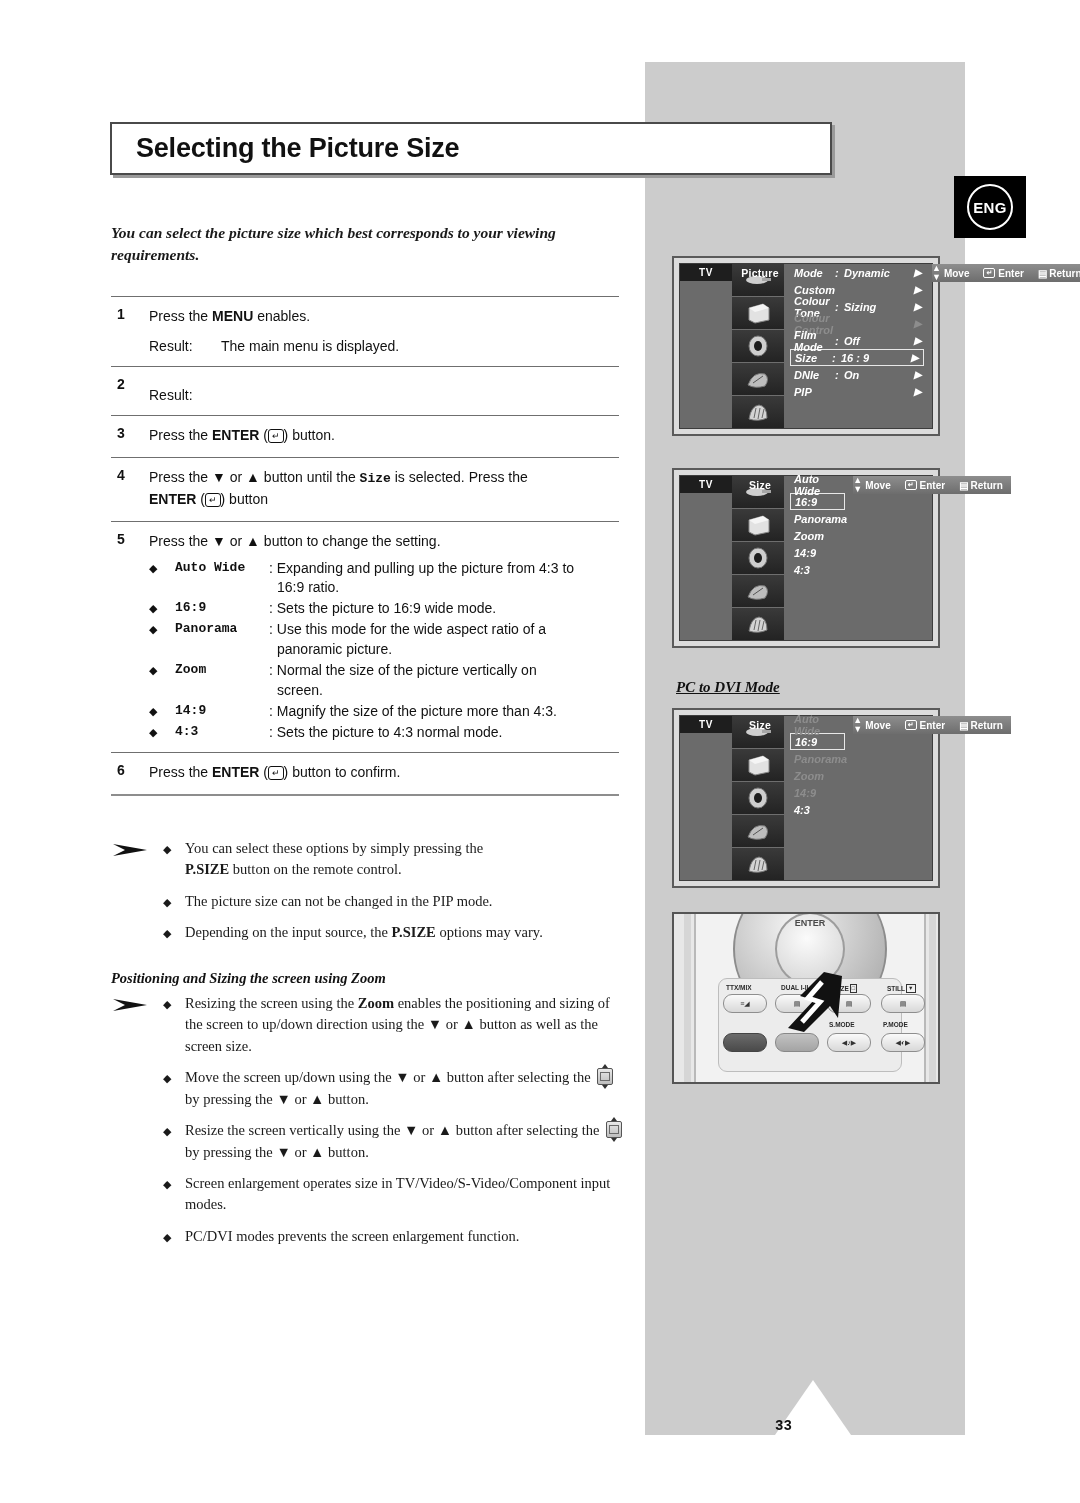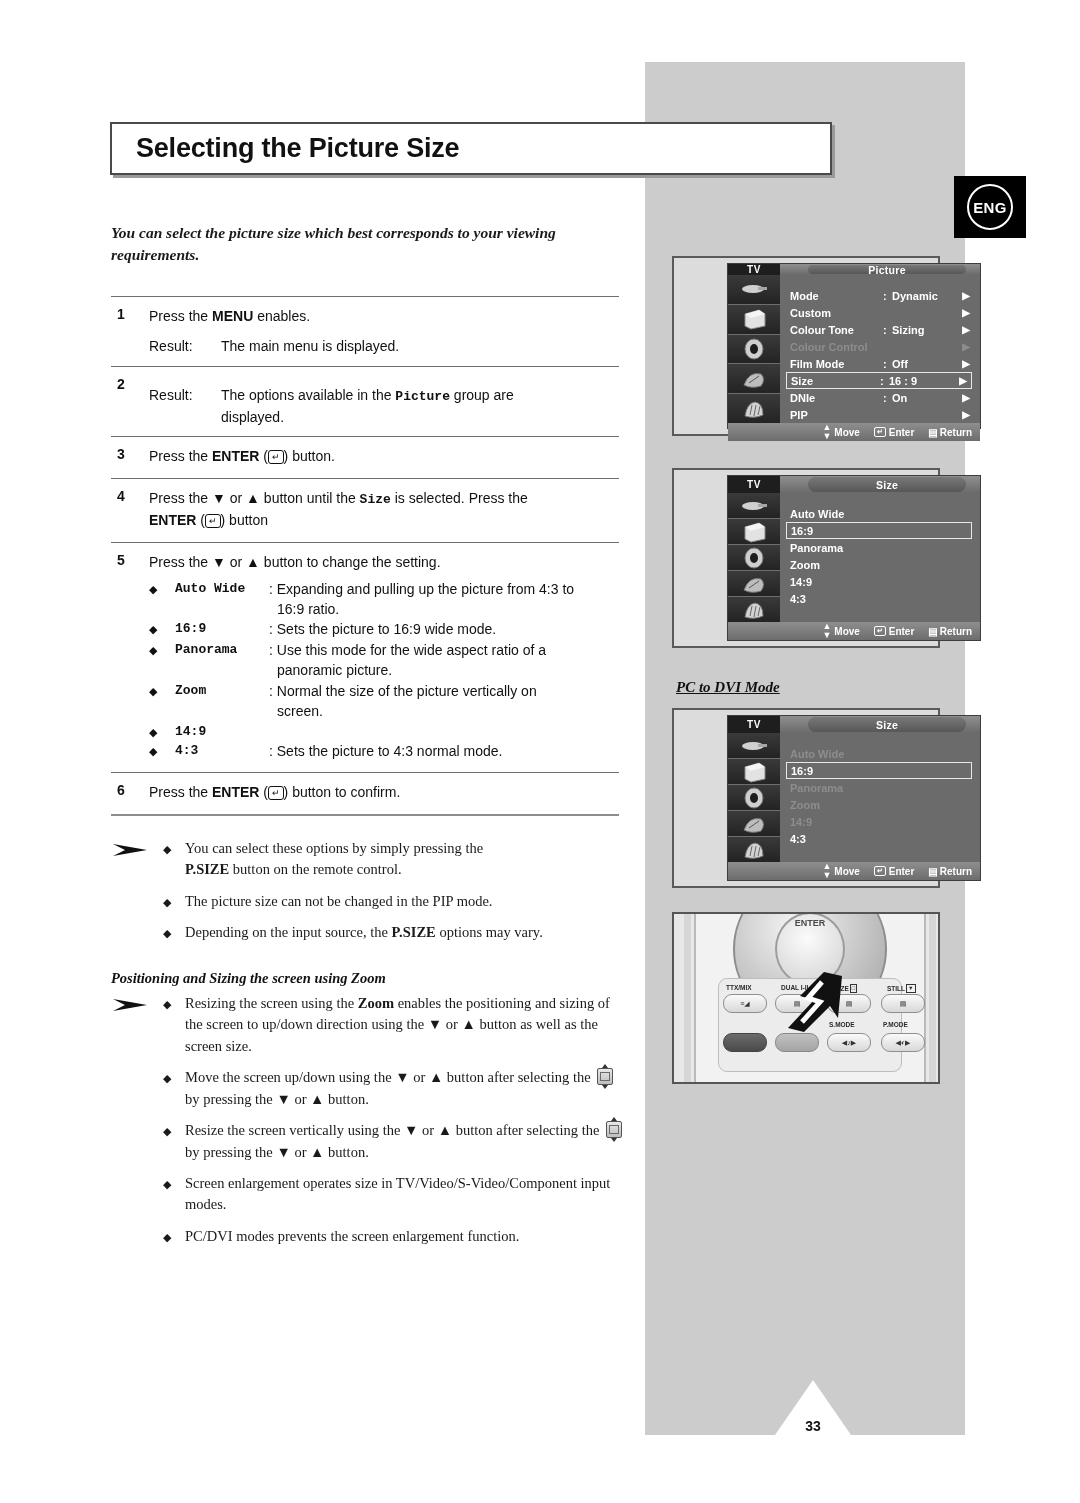--- a/index.html
+++ b/index.html
@@ -18,22 +18,22 @@
     position:absolute;left:645px;top:62px;width:320px;height:1373px;
     background:#cccccc;
   }
   .page-num-tri{
     position:absolute;left:775px;top:1380px;width:0;height:0;
     border-left:38px solid transparent;
     border-right:38px solid transparent;
     border-bottom:55px solid #ffffff;
   }
   .page-num{
-    position:absolute;left:775px;top:1418px;width:76px;text-align:center;
-    font-size:14px;font-weight:bold;color:#111;
+    position:absolute;left:775px;top:1418px;width:76px;
+    font-size:14px;font-weight:bold;color:#111;font-family:Liberation Mono, monospace;
   }
 
   
   .eng-badge{
     position:absolute;left:954px;top:176px;width:72px;height:62px;
     background:#000;display:flex;align-items:center;justify-content:center;
   }
   .eng-circle{
     width:42px;height:42px;border-radius:50%;border:2px solid #fff;
     display:flex;align-items:center;justify-content:center;
@@ -120,22 +120,22 @@
   .glyph-box i{
     position:absolute;left:2px;right:2px;top:3px;bottom:3px;
     border:1.2px solid #6a6a6a;display:block;
   }
 
   
   .osd{
     position:absolute;background:#dcdcdc;border:2px solid #5a5a5a;
     padding:5px;box-sizing:border-box;
   }
-  .osd-inner{background:#6b6b6b;width:100%;height:100%;display:flex;flex-direction:column;
-             position:relative;border:1px solid #3d3d3d;box-sizing:border-box;margin-left:48px;}
+  .osd-inner{background:#6b6b6b;width:100%;height:100%;display:flex;
+             position:relative;border:1px solid #3d3d3d;box-sizing:border-box;}
   .osd-top{height:17px;display:flex;align-items:stretch;
            background:linear-gradient(#8f8f8f,#6a6a6a);}
   .osd-tv{
     width:52px;background:#1e1e1e;color:#fff;font-size:10px;font-weight:bold;
     display:flex;align-items:center;justify-content:center;letter-spacing:.5px;
   }
   .osd-title-wrap{flex:1;position:relative;display:flex;align-items:center;justify-content:center;}
   .osd-title{
     position:absolute;left:28px;right:14px;top:1px;bottom:1px;
     background:linear-gradient(#787878,#575757);
@@ -143,21 +143,21 @@
     display:flex;align-items:center;justify-content:center;letter-spacing:.3px;
   }
   .osd-mid{flex:1;display:flex;}
   .osd-icons{width:52px;background:#2a2a2a;display:flex;flex-direction:column;}
   .osd-ic{
     flex:1;border-bottom:1px solid #6e6e6e;display:flex;align-items:center;justify-content:center;
     background:linear-gradient(#3a3a3a,#232323);
   }
   .osd-ic:last-child{border-bottom:none;}
   .osd-ic svg{display:block;}
-  .osd-list{flex:1;padding:12px 6px 0 10px;box-sizing:border-box;}
+  .osd-list{flex:1;padding:0 6px 0 10px;box-sizing:border-box;font-style:italic;}
   .osd-row{
     display:flex;align-items:center;height:17px;color:#ffffff;font-size:11px;font-weight:bold;
     box-sizing:border-box;
   }
   .osd-row.dim{color:#8d8d8d;}
   .osd-row.sel{border:1.6px solid #e8e8e8;margin-left:-4px;padding-left:4px;
                margin-right:2px;}
   .osd-row .lbl{flex:1;}
   .osd-row .colon{width:9px;}
   .osd-row .val{width:66px;}
@@ -270,24 +270,20 @@
       </div>
     </div>
 
     <div class="rule"></div>
 
     <div class="step">
       <div class="num">2</div>
       <div class="body">
         <div class="result-row">
           <div class="result-lbl">Result:</div>
-          <div class="result-txt">
-            <span>The options available in the </span><span class="mono">Picture</span><span> group are</span><br>
-            <span>displayed.</span>
-          </div>
         </div>
       </div>
     </div>
 
     <div class="rule"></div>
 
     <div class="step">
       <div class="num">3</div>
       <div class="body">
         <div class="line">
@@ -345,20 +341,21 @@
             <div class="nm mono">Zoom</div>
             <div class="ds">
               <span>: Normal the size of the picture vertically on</span><br>
               <span style="padding-left:8px">screen.</span>
             </div>
           </div>
 
           <div class="optrow">
             <div class="dia">◆</div>
             <div class="nm mono">14:9</div>
+            <div class="ds">: Magnify the size of the picture more than 4:3.</div>
           </div>
 
           <div class="optrow">
             <div class="dia">◆</div>
             <div class="nm mono">4:3</div>
             <div class="ds">: Sets the picture to 4:3 normal mode.</div>
           </div>
 
         </div>
       </div>

